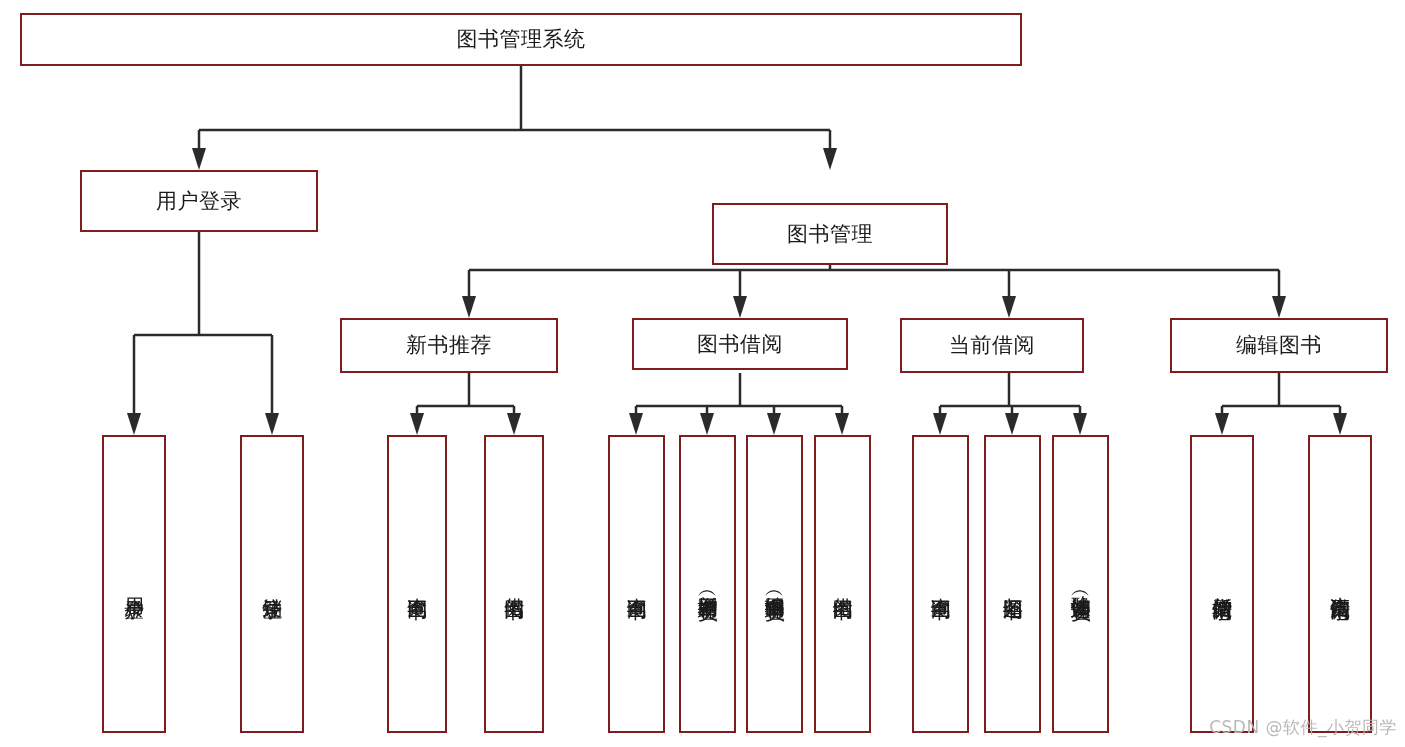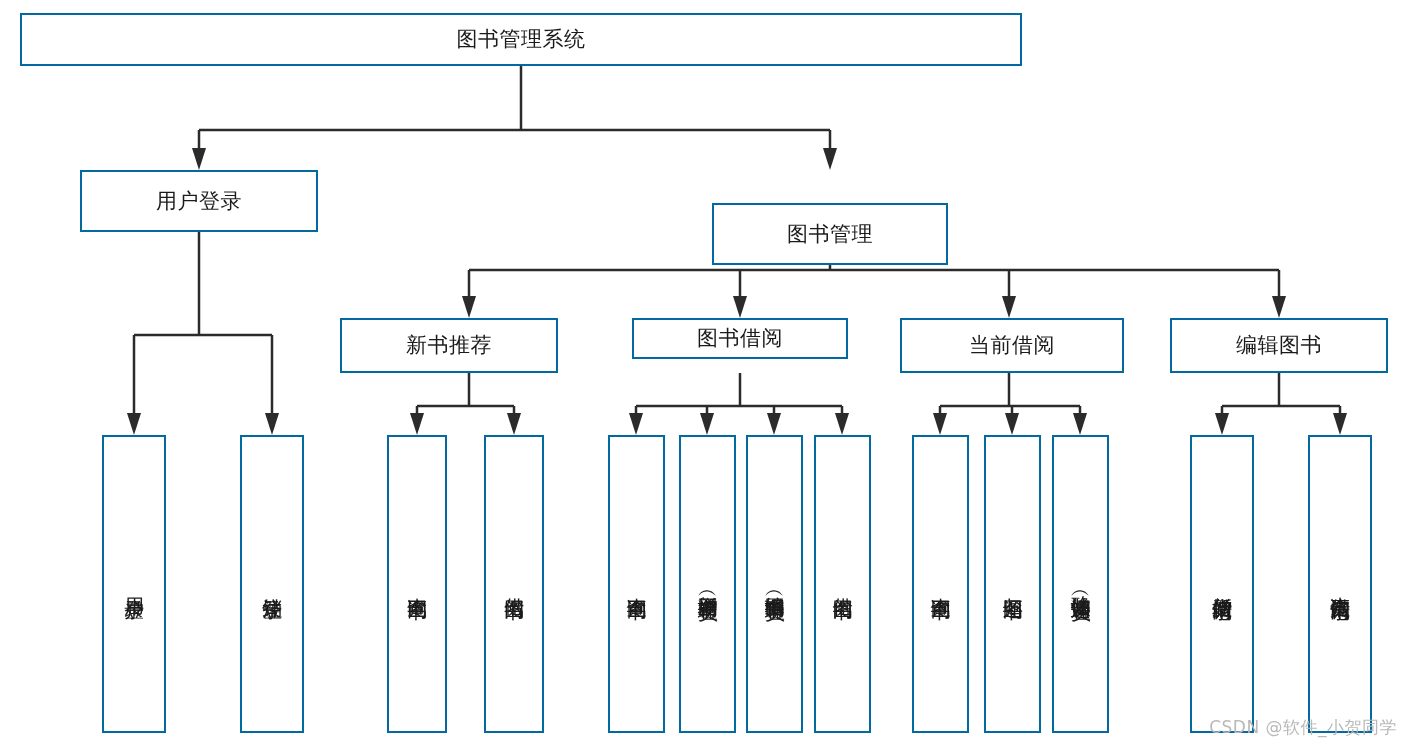--- a/index.html
+++ b/index.html
@@ -24,21 +24,21 @@
     left: 0;
     top: 0;
     width: 1405px;
     height: 747px;
     pointer-events: none;
   }
   .node {
     position: absolute;
     box-sizing: border-box;
     background: #ffffff;
-    border: 2px solid #0369a1;
+    border: 2px solid #7f1d1d;
     display: flex;
     align-items: center;
     justify-content: center;
     z-index: 2;
   }
   .node .label {
     font-size: 21px;
     line-height: 1.18;
     letter-spacing: 0.5px;
     color: #1b1b1b;
@@ -132,24 +132,24 @@
   <div class="node" id="node-l2-0" style="left: 80px; top: 170px; width: 238px; height: 62px;">
     <span class="label">用户登录</span>
   </div>
   <div class="node" id="node-l2-1" style="left: 712px; top: 170px; width: 236px; height: 62px; margin-top: 33px;">
     <span class="label">图书管理</span>
   </div>
 
   <div class="node" id="node-l3-0" style="left: 340px; top: 318px; width: 218px; height: 55px;">
     <span class="label">新书推荐</span>
   </div>
-  <div class="node" id="node-l3-1" style="left: 632px; top: 318px; width: 216px; height: 41px;">
+  <div class="node" id="node-l3-1" style="left: 632px; top: 318px; width: 216px; height: 52px;">
     <span class="label">图书借阅</span>
   </div>
-  <div class="node" id="node-l3-2" style="left: 900px; top: 318px; width: 224px; height: 55px;">
+  <div class="node" id="node-l3-2" style="left: 900px; top: 318px; width: 184px; height: 55px;">
     <span class="label">当前借阅</span>
   </div>
   <div class="node" id="node-l3-3" style="left: 1170px; top: 318px; width: 218px; height: 55px;">
     <span class="label">编辑图书</span>
   </div>
 
   <div class="node vertical" id="node-leaf-0" style="left: 102px; top: 435px; width: 64px; height: 298px;">
     <span class="label">用户登录</span>
   </div>
   <div class="node vertical" id="node-leaf-1" style="left: 240px; top: 435px; width: 64px; height: 298px;">

